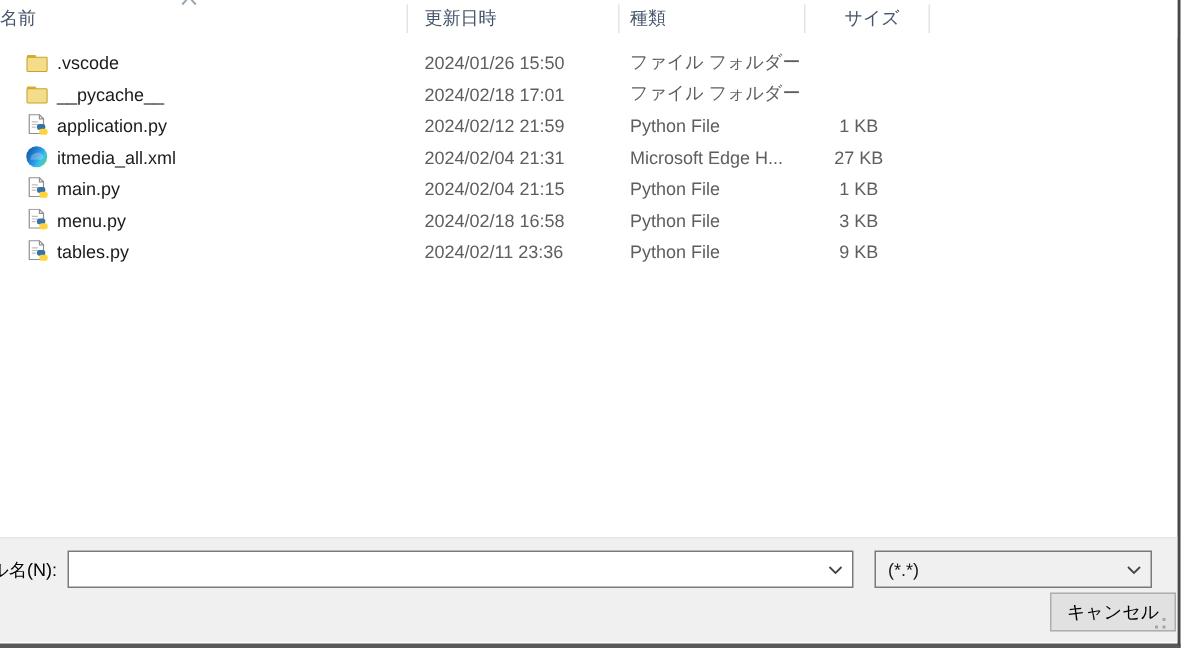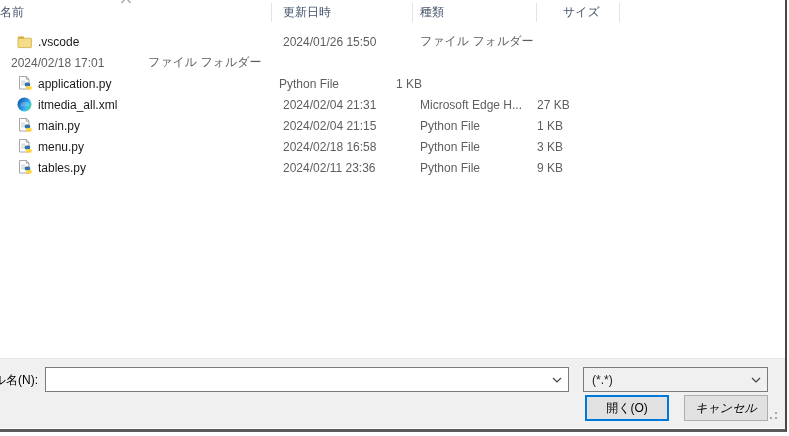--- a/index.html
+++ b/index.html
@@ -22,41 +22,41 @@
   .sort-caret { position:absolute; left:120px; top:-4px; color:#98a5b3; }
 
   
   .rows { position:absolute; left:0; top:31px; right:0; }
   .file-row { display:flex; height:21px; align-items:center; font-size:12px; cursor:default; }
   .cell-name { width:272px; display:flex; align-items:center; padding-left:17px;
     color:#1b1b1b; white-space:nowrap; overflow:hidden; }
   .cell-name .ficon { width:15px; height:15px; margin-right:6px; flex:0 0 auto; display:flex; align-items:center; }
   .cell-date { width:141px; padding-left:11px; color:#5e5e5e; }
   .cell-type { width:124px; padding-left:7px;  color:#5e5e5e; white-space:nowrap; overflow:hidden; }
-  .cell-size { width:83px;  padding-right:12px; color:#5e5e5e; text-align:left; }
+  .cell-size { width:83px;  padding-right:12px; color:#5e5e5e; text-align:center; }
 
   
   .footer { position:absolute; left:0; top:358px; width:785px; height:70px;
     background:#f0f0f0; border-top:1px solid #e6e6e6; }
   .fname-label { position:absolute; left:-12px; top:13px; width:50px; font-size:12px;
     color:#000; text-align:right; white-space:nowrap; }
   .fname-combo { position:absolute; left:45px; top:8px; width:524px; height:25px;
     background:#fff; border:1px solid #7a7a7a; display:flex; }
   .fname-input { flex:1; border:none; outline:none; height:100%; padding:0 6px;
     font-size:12px; font-family:inherit; background:transparent; }
   .combo-arrow { width:22px; height:100%; display:flex; align-items:center;
     justify-content:center; cursor:default; }
   .filter-combo { position:absolute; left:583px; top:8px; width:185px; height:25px;
     background:#f0f0f0; border:1px solid #7a7a7a; display:flex; align-items:center;
     font-size:12px; color:#1b1b1b; }
   .filter-combo .flabel { flex:1; padding-left:8px; }
   .btn { position:absolute; top:36px; width:84px; height:26px; font-size:12px;
     font-family:inherit; color:#000; background:#e1e1e1; border:1px solid #adadad; cursor:default; }
   .btn-open { left:585px; border:2px solid #0078d7; }
-  .btn-cancel { left:684px;font-style:italic; }
+  .btn-cancel { left:700px; }
   .grip { position:absolute; left:766px; top:52px; width:12px; height:12px; }
   .grip i { position:absolute; width:2px; height:2px; background:#a6a6a6; }
   .grip i:nth-child(1){ right:1px; top:1px; }
   .grip i:nth-child(2){ right:1px; top:6px; }
   .grip i:nth-child(3){ right:6px; top:6px; }
 </style>
 </head>
 <body>
 
 <div class="window">
@@ -92,37 +92,47 @@
               <rect x="1" y="3.2" width="13.4" height="9.4" rx="0.6" fill="#f4dd8a" stroke="#c9a227" stroke-width="0.7"></rect>
             </svg>
           </span>
           <span>.vscode</span>
         </div>
         <div class="cell-date">2024/01/26 15:50</div>
         <div class="cell-type">ファイル フォルダー</div>
         <div class="cell-size"></div>
       </div>
       <div class="file-row">
+        <div class="cell-name">
+          <span class="ficon">
+            <svg width="15" height="14" viewBox="0 0 15 14">
+              <rect x="1" y="1.6" width="6" height="3.2" rx="0.6" fill="#d9ab31"></rect>
+              <rect x="1" y="3.2" width="13.4" height="9.4" rx="0.6" fill="#f4dd8a" stroke="#c9a227" stroke-width="0.7"></rect>
+            </svg>
+          </span>
+          <span>__pycache__</span>
+        </div>
         <div class="cell-date">2024/02/18 17:01</div>
         <div class="cell-type">ファイル フォルダー</div>
         <div class="cell-size"></div>
       </div>
       <div class="file-row">
         <div class="cell-name">
           <span class="ficon">
             <svg width="15" height="15" viewBox="0 0 15 15">
               <path d="M2.5 0.5 h6.8 l2.7 2.7 V13 H2.5 Z" fill="#ffffff" stroke="#8f8f8f" stroke-width="0.8"></path>
               <path d="M9.3 0.5 V3.2 h2.7" fill="none" stroke="#8f8f8f" stroke-width="0.8"></path>
               <path d="M4.2 5.2 h4 M4.2 7 h4 M4.2 8.8 h2.6" stroke="#bdbdbd" stroke-width="0.8"></path>
               <rect x="7.6" y="6.6" width="5.6" height="3.9" rx="1.7" fill="#3572a5"></rect>
               <rect x="9.2" y="9.9" width="5.6" height="3.9" rx="1.7" fill="#ffd43b"></rect>
             </svg>
           </span>
           <span>application.py</span>
         </div>
+        <div class="cell-date">2024/02/12 21:59</div>
         <div class="cell-type">Python File</div>
         <div class="cell-size">1 KB</div>
       </div>
       <div class="file-row">
         <div class="cell-name">
           <span class="ficon">
             <svg width="15" height="15" viewBox="0 0 15 15">
               <defs>
                 <linearGradient id="eg1" x1="0" y1="0.2" x2="1" y2="0.8">
                   <stop offset="0" stop-color="#0c59a4"></stop>
@@ -208,21 +218,20 @@
 
     <div class="filter-combo">
       <span class="flabel">(*.*)</span>
       <span class="combo-arrow">
         <svg width="10" height="6" viewBox="0 0 10 6">
           <polyline points="1,1 5,5 9,1" fill="none" stroke="#444" stroke-width="1.2"></polyline>
         </svg>
       </span>
     </div>
 
-    <button class="btn btn-open">開く(O)</button>
     <button class="btn btn-cancel">キャンセル</button>
 
     <div class="grip">
         <i></i>
         <i></i>
         <i></i>
       </div>
   </div>
 </div>
 

